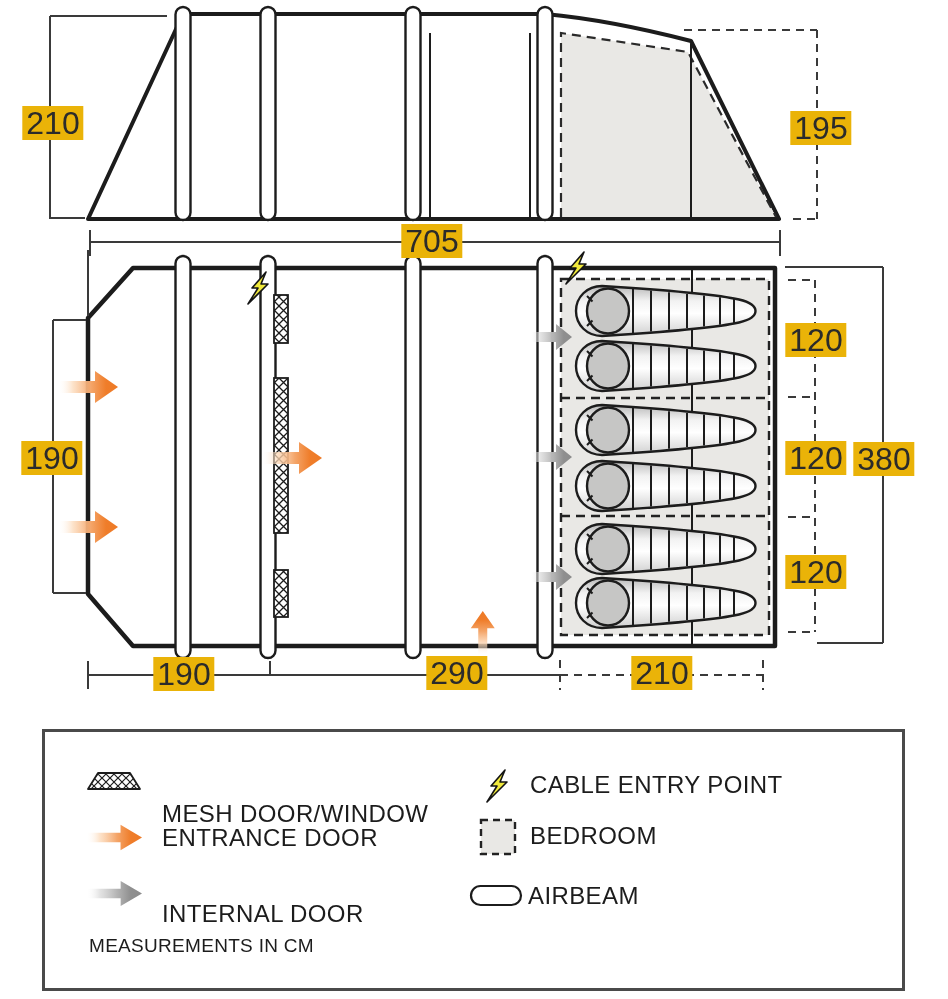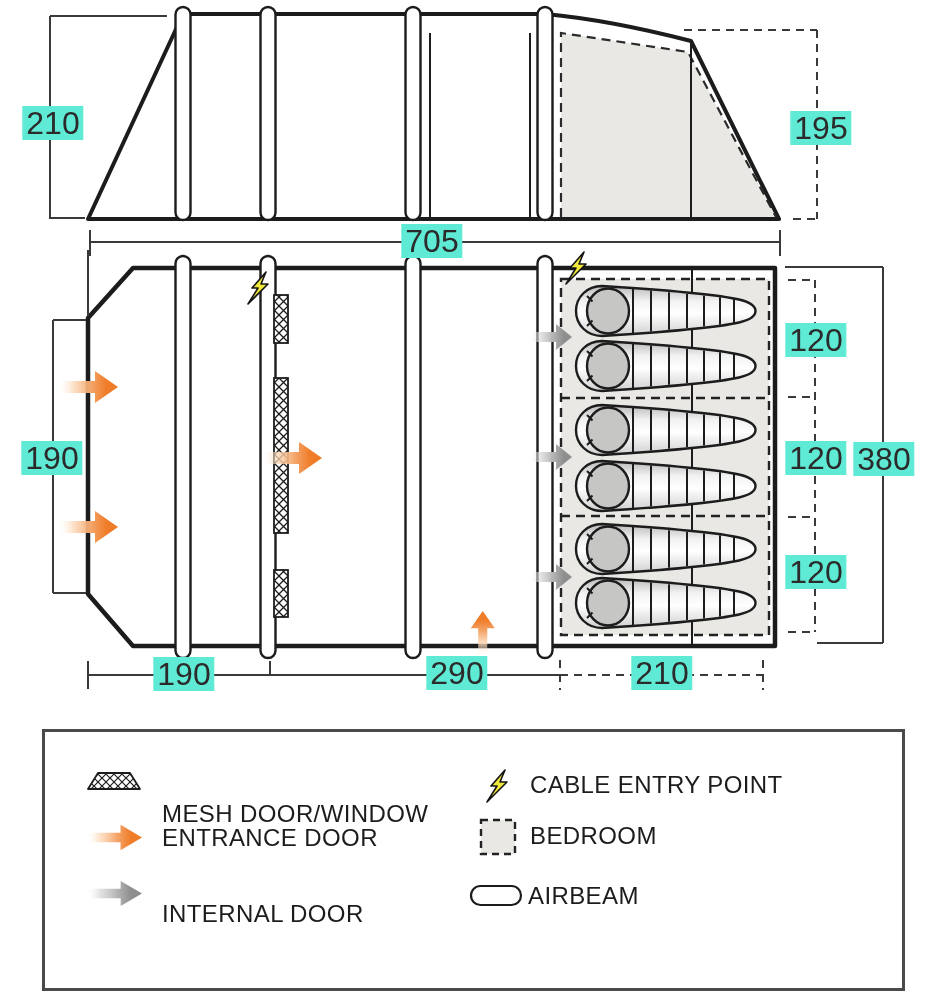--- a/index.html
+++ b/index.html
@@ -1,20 +1,20 @@
 <!DOCTYPE html>
 <html><head>
 <meta charset="utf-8">
 <style>
   html,body{margin:0;padding:0;background:#ffffff;}
   #stage{position:relative;width:948px;height:999px;background:#ffffff;overflow:hidden;
          font-family:"Liberation Sans", sans-serif;}
   #linework{position:absolute;left:0;top:0;}
   .dim-label{position:absolute;transform:translate(-50%,-50%);font-size:32px;line-height:1;
-             color:#2b2b2b;background:#5eead4;padding:1px 4px;white-space:nowrap;}
+             color:#2b2b2b;background:#eab308;padding:1px 4px;white-space:nowrap;}
   .legend-box{position:absolute;left:42px;top:729px;width:857px;height:256px;
               border:3px solid #4a4a4a;background:#ffffff;}
   .legend-label{position:absolute;transform:translateY(-50%);font-size:24px;line-height:1;
                 color:#1c1c1c;letter-spacing:0.4px;white-space:nowrap;}
   .legend-icon{position:absolute;line-height:0;}
   .legend-note{position:absolute;transform:translateY(-50%);font-size:19px;line-height:1;
                color:#1c1c1c;letter-spacing:0.3px;white-space:nowrap;}
 </style>
 </head>
 <body>
@@ -212,14 +212,15 @@
   </div>
   <span class="legend-label" style="left:162px;top:894px;margin-top:20px;">INTERNAL DOOR</span>
 
   <div class="legend-icon" style="left:469px;top:884px;">
     <svg width="54" height="24" viewBox="0 0 54 24" xmlns="http://www.w3.org/2000/svg">
       <rect x="2" y="2" width="50" height="19" rx="9.5" fill="#ffffff" stroke="#1c1c1c" stroke-width="2.2"></rect>
     </svg>
   </div>
   <span class="legend-label" style="left:528px;top:896px;">AIRBEAM</span>
 
+  <span class="legend-note" style="left:89px;top:945px;">MEASUREMENTS IN CM</span>
 
 </div>
 
 </body></html>

